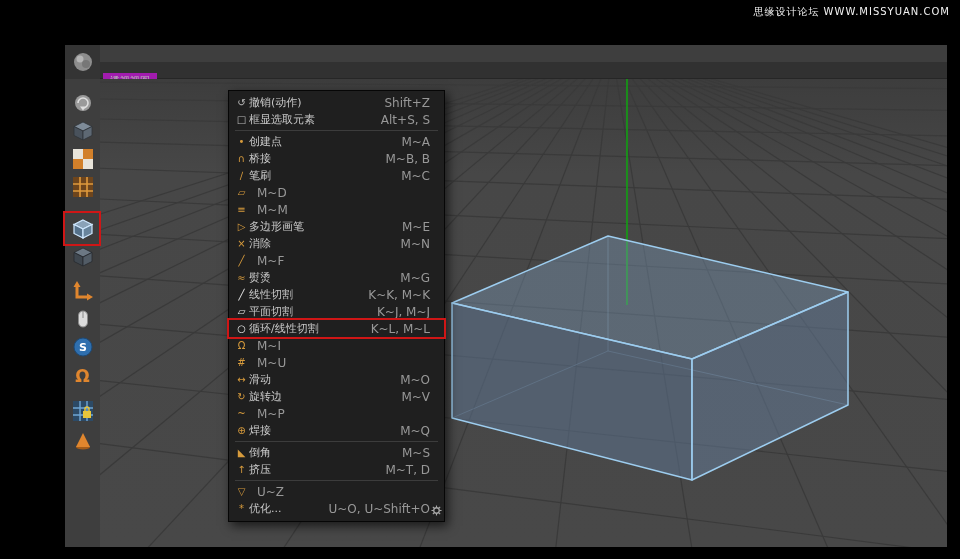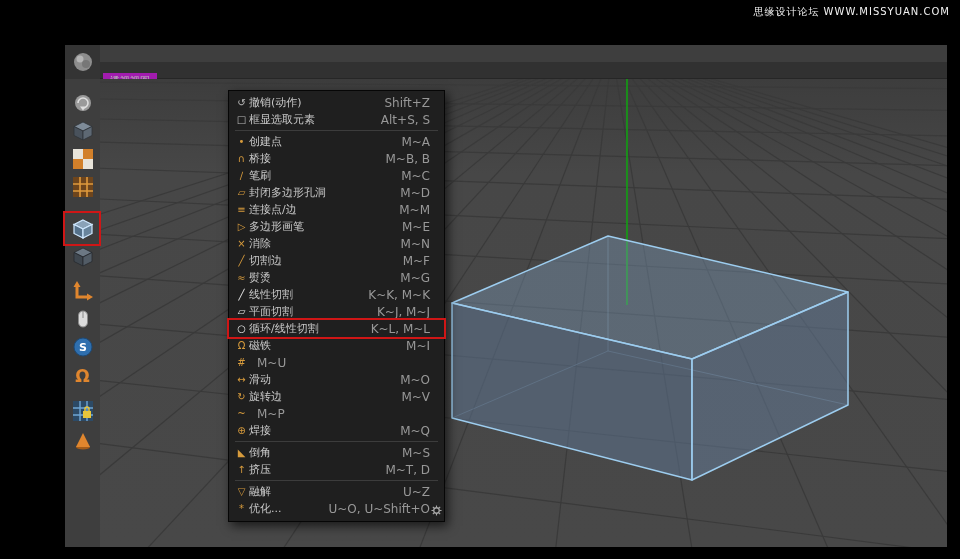--- a/index.html
+++ b/index.html
@@ -237,45 +237,42 @@
   </div>
 
   <div class="menu-item">
     <span class="mi-icon" style="color: rgb(215, 155, 60);">∕</span>
     <span class="mi-label">笔刷</span>
     <span class="mi-shortcut">M~C</span>
   </div>
 
   <div class="menu-item">
     <span class="mi-icon" style="color: rgb(215, 155, 60);">▱</span>
-    <span class="mi-label">封闭多边形孔洞</span>
     <span class="mi-shortcut">M~D</span>
   </div>
 
   <div class="menu-item">
     <span class="mi-icon" style="color: rgb(215, 155, 60);">≡</span>
-    <span class="mi-label">连接点/边</span>
     <span class="mi-shortcut">M~M</span>
   </div>
 
   <div class="menu-item">
     <span class="mi-icon" style="color: rgb(215, 155, 60);">▷</span>
     <span class="mi-label">多边形画笔</span>
     <span class="mi-shortcut">M~E</span>
   </div>
 
   <div class="menu-item">
     <span class="mi-icon" style="color: rgb(215, 155, 60);">×</span>
     <span class="mi-label">消除</span>
     <span class="mi-shortcut">M~N</span>
   </div>
 
   <div class="menu-item">
     <span class="mi-icon" style="color: rgb(215, 155, 60);">╱</span>
-    <span class="mi-label">切割边</span>
     <span class="mi-shortcut">M~F</span>
   </div>
 
   <div class="menu-item">
     <span class="mi-icon" style="color: rgb(215, 155, 60);">≈</span>
     <span class="mi-label">熨烫</span>
     <span class="mi-shortcut">M~G</span>
   </div>
 
   <div class="menu-item">
@@ -291,21 +288,20 @@
   </div>
 
   <div class="menu-item highlighted">
     <span class="mi-icon" style="color: rgb(232, 232, 232);">○</span>
     <span class="mi-label">循环/线性切割</span>
     <span class="mi-shortcut">K~L, M~L</span>
   </div>
 
   <div class="menu-item">
     <span class="mi-icon" style="color: rgb(215, 155, 60);">Ω</span>
-    <span class="mi-label">磁铁</span>
     <span class="mi-shortcut">M~I</span>
   </div>
 
   <div class="menu-item">
     <span class="mi-icon" style="color: rgb(215, 155, 60);">#</span>
     <span class="mi-shortcut">M~U</span>
   </div>
 
   <div class="menu-item">
     <span class="mi-icon" style="color: rgb(215, 155, 60);">↔</span>
@@ -337,21 +333,20 @@
   </div>
 
   <div class="menu-item">
     <span class="mi-icon" style="color: rgb(215, 155, 60);">↑</span>
     <span class="mi-label">挤压</span>
     <span class="mi-shortcut">M~T, D</span>
   </div>
 <div class="menu-sep"></div>
   <div class="menu-item">
     <span class="mi-icon" style="color: rgb(215, 155, 60);">▽</span>
-    <span class="mi-label">融解</span>
     <span class="mi-shortcut">U~Z</span>
   </div>
 
   <div class="menu-item">
     <span class="mi-icon" style="color: rgb(215, 155, 60);">*</span>
     <span class="mi-label">优化...</span>
     <span class="mi-shortcut">U~O, U~Shift+O</span>
   </div>
 </div>
       <svg class="menu-gear" viewBox="0 0 12 12">

